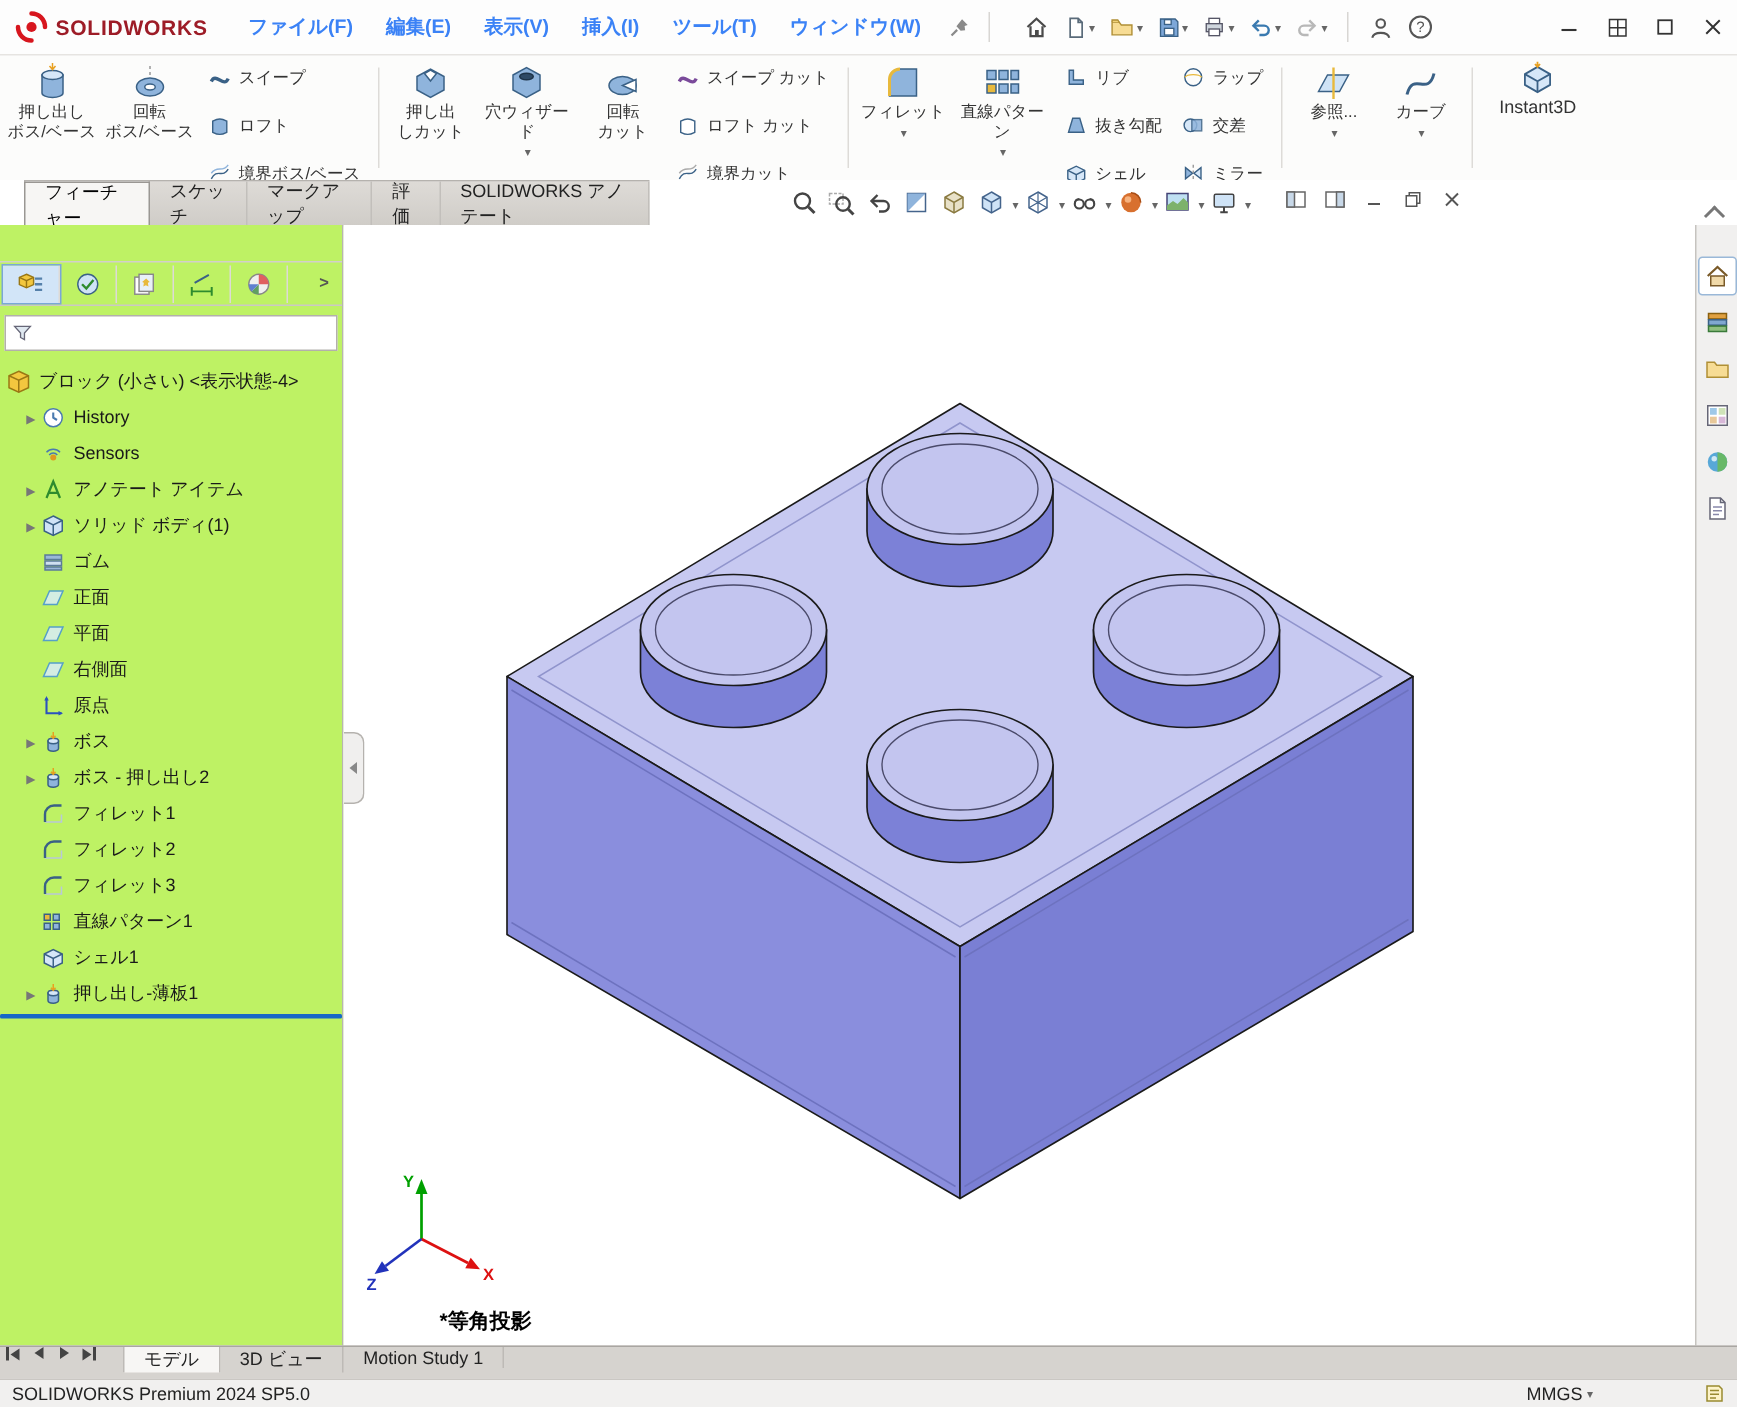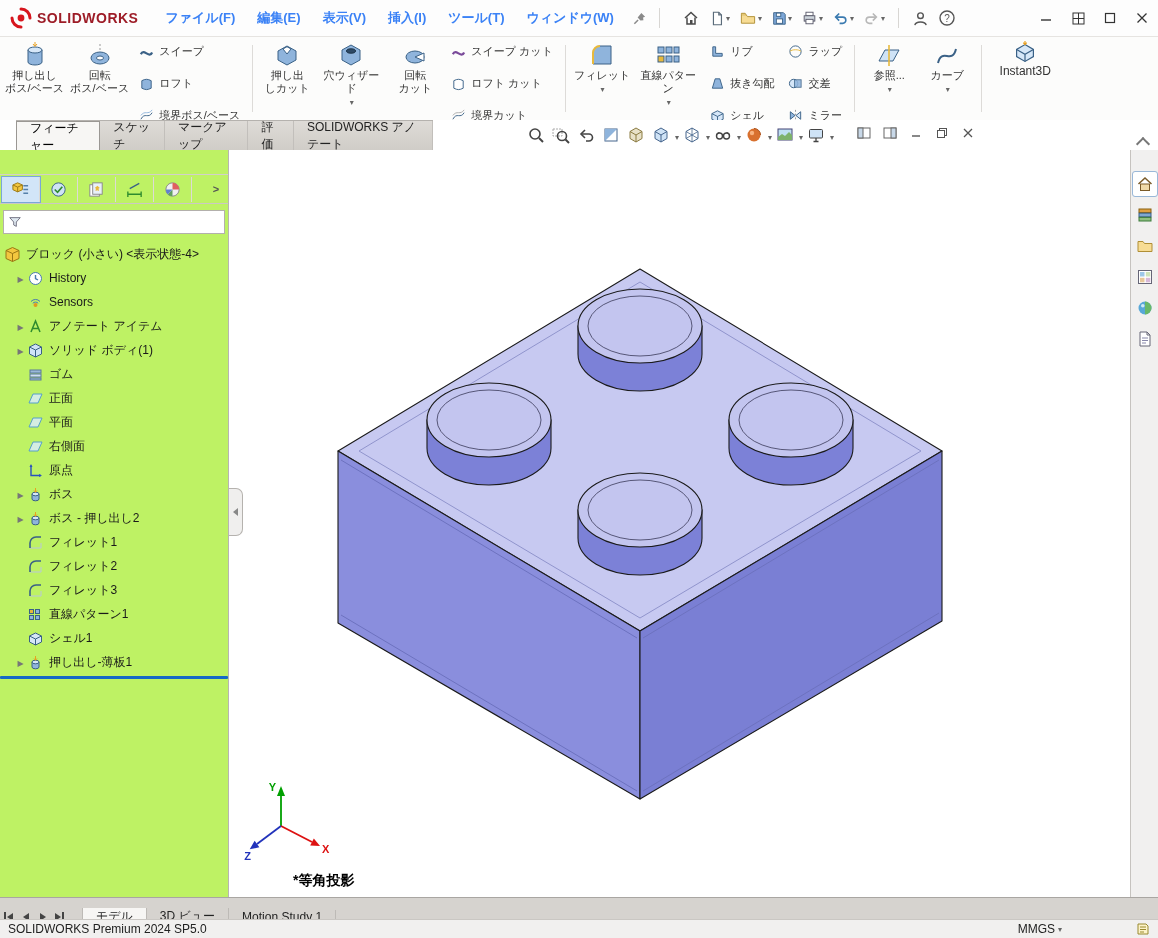--- a/index.html
+++ b/index.html
@@ -62,21 +62,21 @@
   
   .viewport{position:absolute;left:229px;top:150px;width:901px;height:747px;background:#fff;}
   .viewlabel{position:absolute;left:64px;top:722px;font-size:14px;font-weight:bold;color:#000;}
   
   .taskpane{position:absolute;right:0;top:150px;width:28px;height:747px;background:#f1f0ef;
     border-left:1px solid #c6c3bf;display:flex;flex-direction:column;align-items:center;padding-top:22px;gap:7px;box-sizing:border-box;}
   .tpbtn{width:24px;height:24px;display:flex;align-items:center;justify-content:center;border-radius:2px;}
   .tpbtn.sel{background:#fff;outline:1px solid #9ab8d8;}
   
   .bottombar{position:absolute;left:0;top:897px;width:1158px;height:38px;background:#d6d3cf;
-    border-top:1px solid #a9a6a2;display:flex;align-items:center;box-sizing:border-box;}
+    border-top:1px solid #a9a6a2;display:flex;align-items:flex-start;box-sizing:border-box;}
   .bnav{width:17px;display:flex;align-items:center;justify-content:center;gap:1px;}
   .tri-l{width:0;height:0;border-top:4px solid transparent;border-bottom:4px solid transparent;border-right:6px solid #444;}
   .tri-r{width:0;height:0;border-top:4px solid transparent;border-bottom:4px solid transparent;border-left:6px solid #444;}
   .bbar{width:2px;height:9px;background:#444;}
   .bspacer{width:14px;}
   .btab{display:flex;align-items:center;padding:0 13px;font-size:12px;color:#222;border-right:1px solid #bdbab6;}
   .btab.active{background:#f7f6f4;border-left:1px solid #bdbab6;}
   
   .statusbar{position:absolute;left:0;top:919px;width:1158px;height:19px;background:#f1f0ef;
     border-top:1px solid #cac7c3;font-size:12px;color:#222;}

